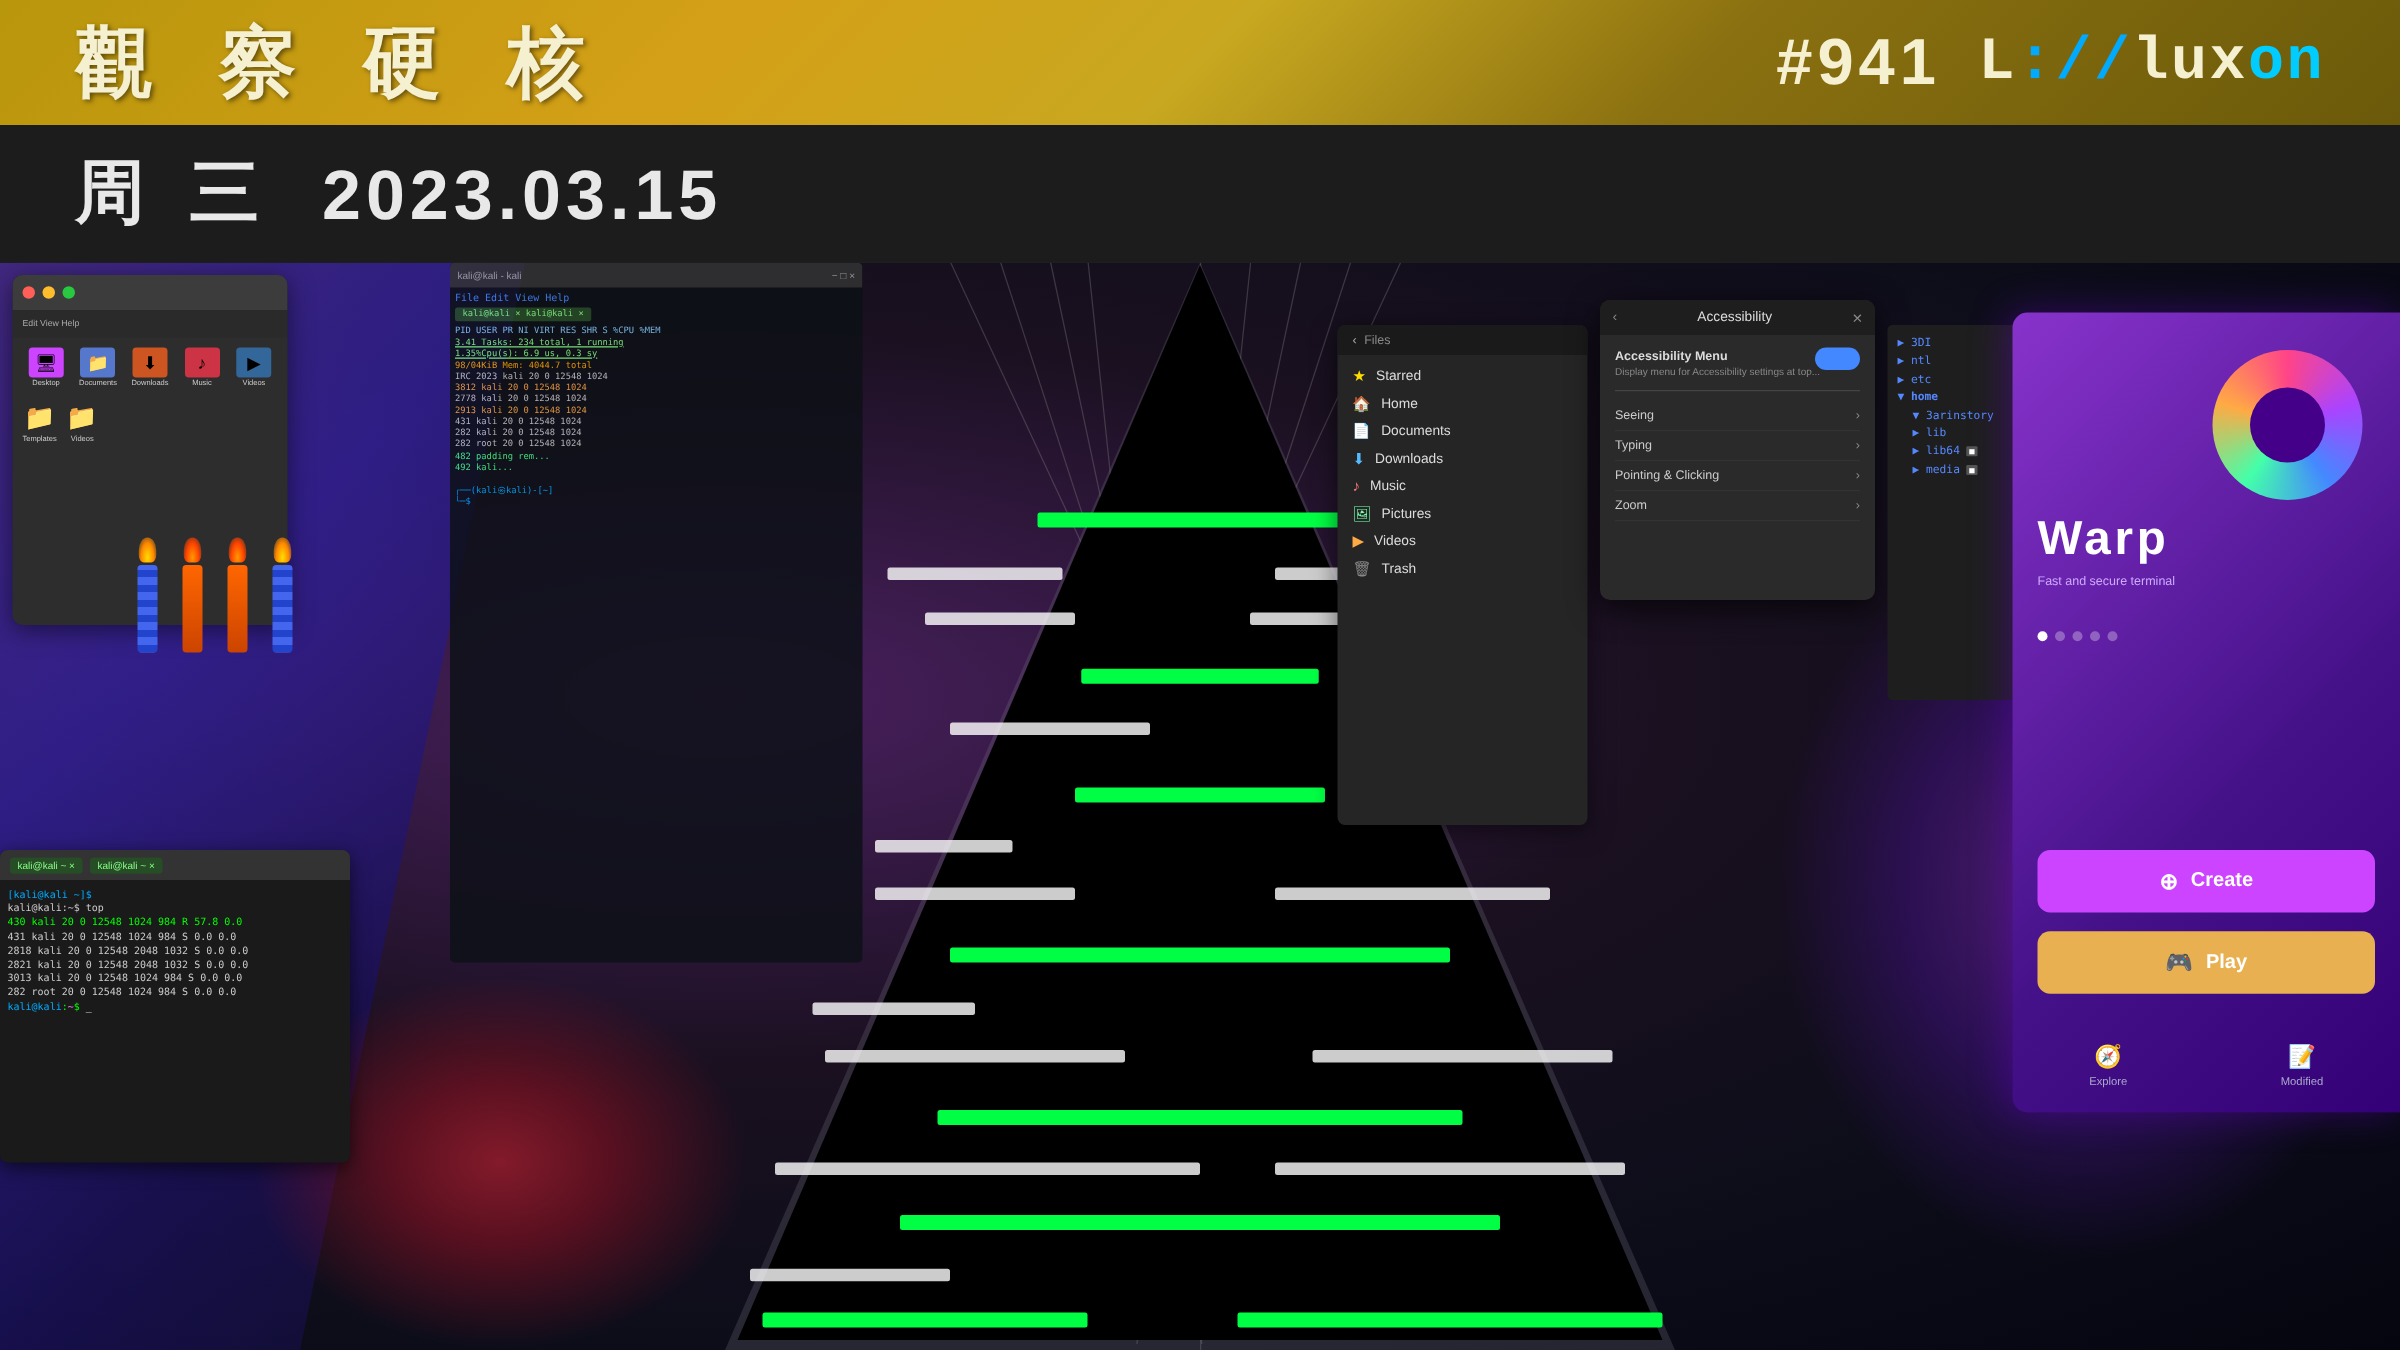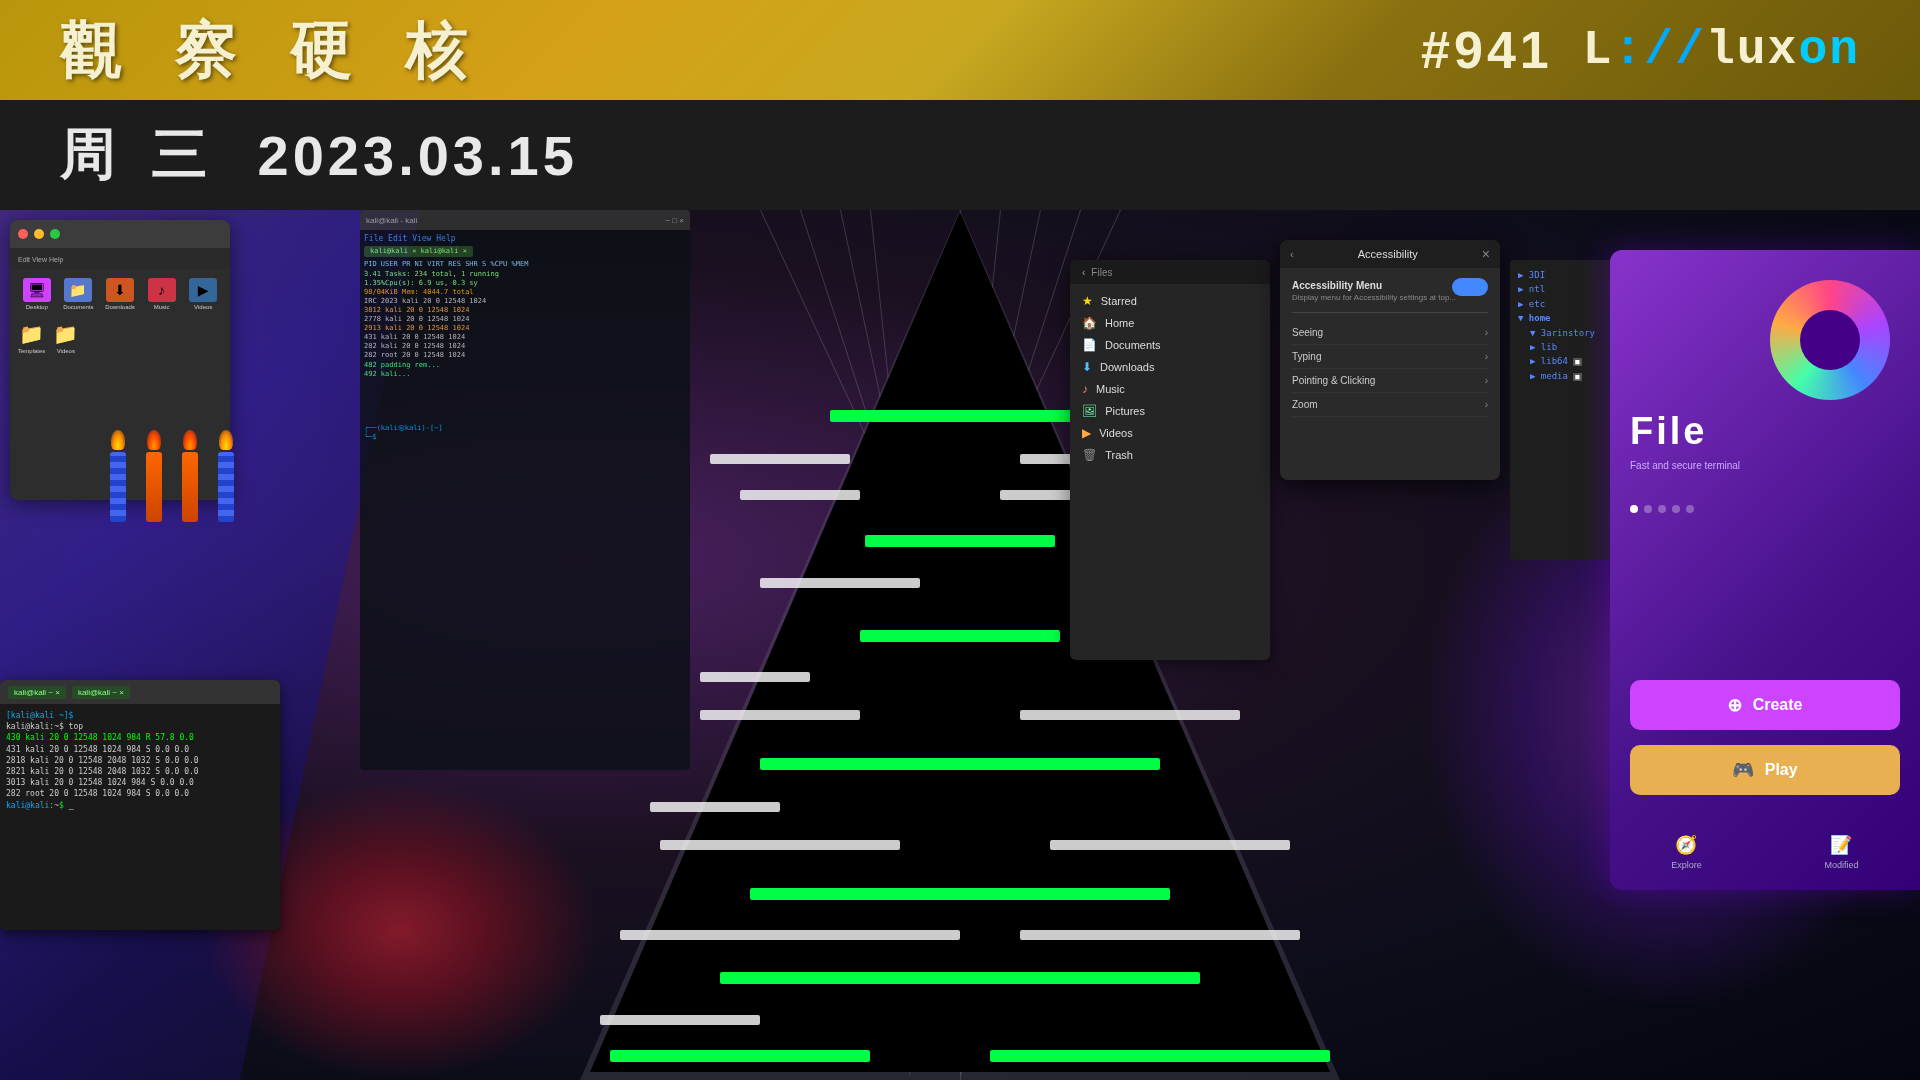--- a/index.html
+++ b/index.html
@@ -397,21 +397,21 @@
 
     .kali-term-body {
       padding: 4px;
       font-family: monospace;
       font-size: 7px;
       color: #cccccc;
       line-height: 1.3;
       overflow: hidden;
     }
 
-    .kali-ps-line { color: #88ff88; }
+    .kali-ps-line { color: #88ff88; text-decoration: underline; }
     .kali-num { color: #ffaa44; }
 
     
     #file-browser {
       position: absolute;
       top: 50px;
       right: 650px;
       width: 200px;
       height: 400px;
       background: #252525;
@@ -902,21 +902,21 @@
       <div style="color:#ccc;">  IRC 2023 kali   20    0  12548   1024</div>
       <div class="kali-num"> 3812 kali   20    0  12548   1024</div>
       <div style="color:#ccc;"> 2778 kali   20    0  12548   1024</div>
       <div class="kali-num"> 2913 kali   20    0  12548   1024</div>
       <div style="color:#ccc;">  431 kali   20    0  12548   1024</div>
       <div style="color:#ccc;">  282 kali   20    0  12548   1024</div>
       <div style="color:#ccc;">  282 root   20    0  12548   1024</div>
       <div style="color:#44ff88;">482 padding rem...</div>
       <div style="color:#44ff88;">492 kali...</div>
       <br>
-      <div style="color:#00aaff;margin-top:36px;">┌──(kali㉿kali)-[~]</div>
+      <div style="color:#00aaff;">┌──(kali㉿kali)-[~]</div>
       <div style="color:#00aaff;">└─$ </div>
     </div>
   </div>
 
   <div id="file-browser">
     <div class="fb-titlebar">
       <span style="font-size:10px;color:#aaa;margin-left:4px;">‹</span>
       <span style="font-size:10px;color:#888;margin-left:6px;">Files</span>
     </div>
     <div class="fb-body">
@@ -999,21 +999,21 @@
   </div>
 
   <div id="warp-card">
 
     <div class="warp-swirl" style="position:absolute;top:30px;right:30px;">
       <div class="warp-swirl-inner">
         <div class="warp-swirl-center"></div>
       </div>
     </div>
 
-    <div class="warp-name" style="position:absolute;top:160px;left:20px;">File</div>
+    <div class="warp-name" style="position:absolute;top:160px;left:20px;">Warp</div>
 
     <div class="warp-tagline" style="position:absolute;top:210px;left:20px;text-align:left;">Fast and secure terminal</div>
 
     <div class="warp-dots" style="position:absolute;top:255px;left:20px;justify-content:flex-start;">
       <div class="warp-dot active"></div>
       <div class="warp-dot"></div>
       <div class="warp-dot"></div>
       <div class="warp-dot"></div>
       <div class="warp-dot"></div>
     </div>

